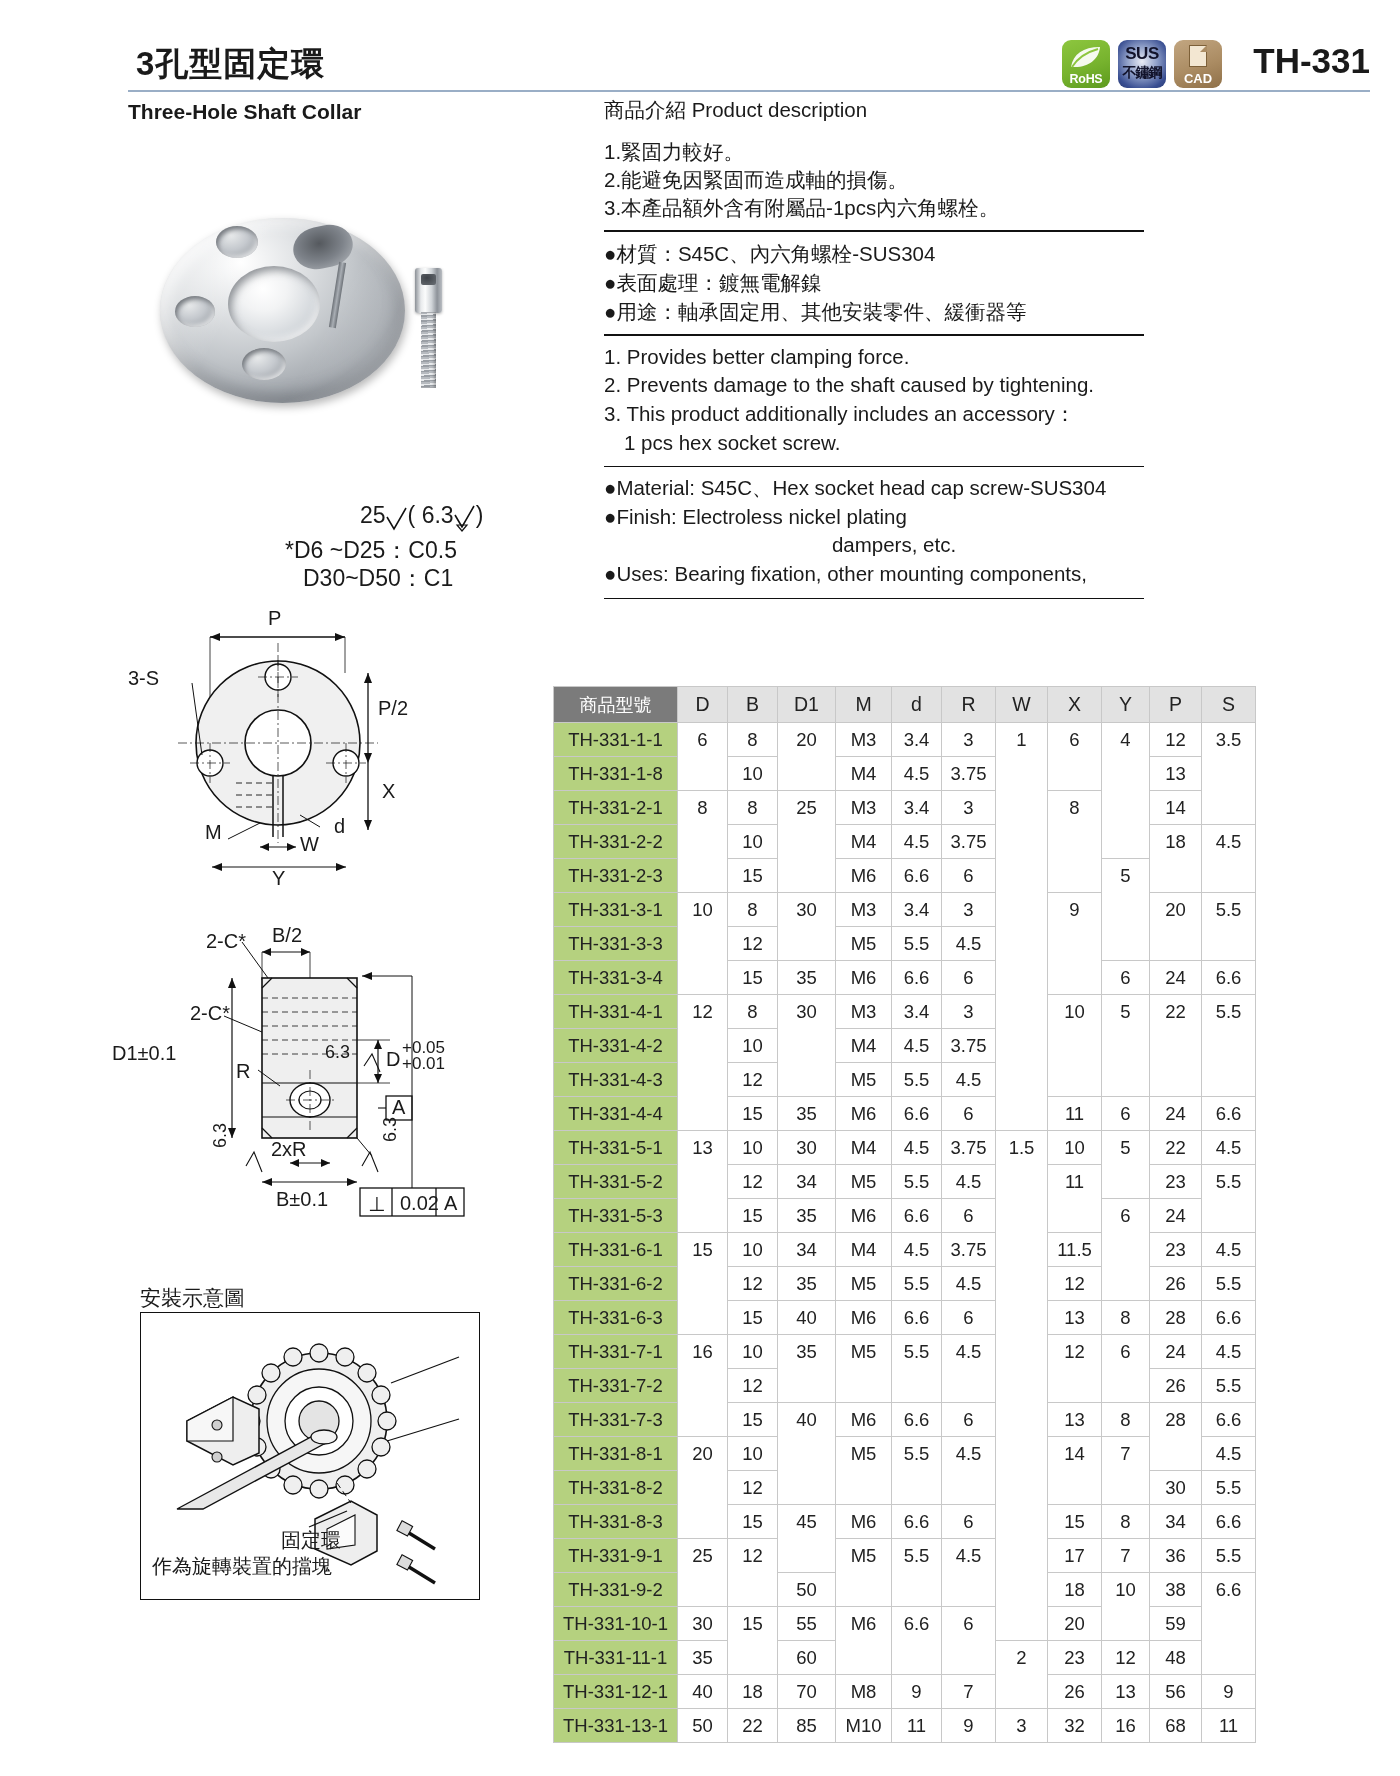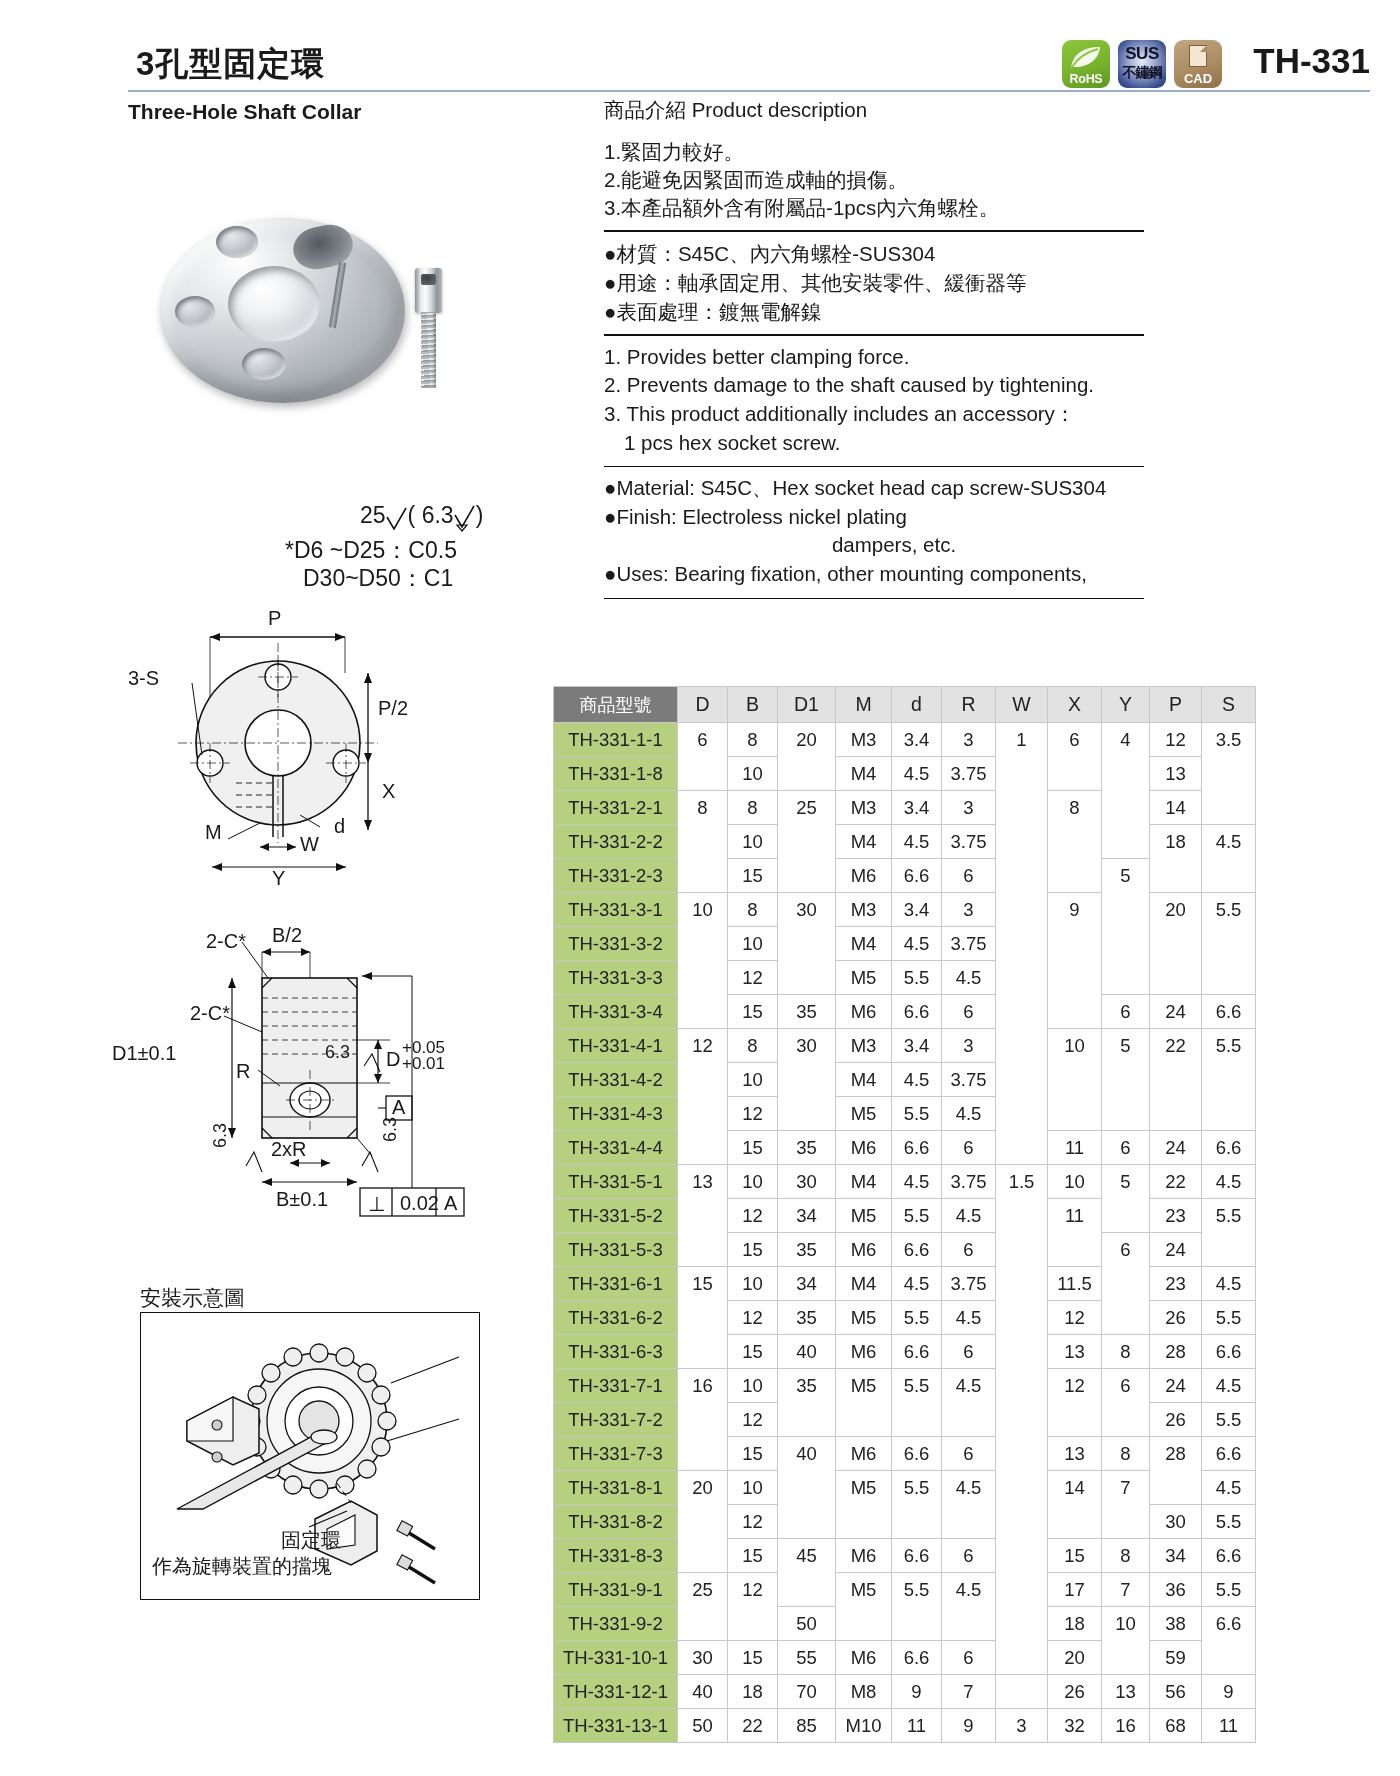--- a/index.html
+++ b/index.html
@@ -224,22 +224,22 @@
 
 <div class="desc">
   <div class="desc-head">商品介紹 Product description</div>
   <div class="desc-li">1.緊固力較好。</div>
   <div class="desc-li">2.能避免因緊固而造成軸的損傷。</div>
   <div class="desc-li">3.本產品額外含有附屬品-1pcs內六角螺栓。</div>
 
   <div class="sep"></div>
 
   <div class="bullet-li">●材質：S45C、內六角螺栓-SUS304</div>
+  <div class="bullet-li">●表面處理：鍍無電解鎳</div>
   <div class="bullet-li">●用途：軸承固定用、其他安裝零件、緩衝器等</div>
-  <div class="bullet-li">●表面處理：鍍無電解鎳</div>
 
   <div class="sep"></div>
 
   <div class="en-li">1. Provides better clamping force.</div>
   <div class="en-li">2. Prevents damage to the shaft caused by tightening.</div>
   <div class="en-li">3. This product additionally includes an accessory：</div>
   <div class="en-li en-li-indent">1 pcs hex socket screw.</div>
 
   <div class="sep"></div>
 
@@ -606,34 +606,20 @@
           <td>M3</td>
           <td>3.4</td>
           <td>3</td>
           <td style="border-top: none; border-bottom: none;"></td>
           <td style="border-bottom: none;">9</td>
           <td style="border-top: none; border-bottom: none;"></td>
           <td style="border-bottom: none;">20</td>
           <td style="border-bottom: none;">5.5</td>
         </tr>
         <tr>
-          <td class="model">TH-331-3-2</td>
-          <td style="border-top: none; border-bottom: none;"></td>
-          <td>10</td>
-          <td style="border-top: none; border-bottom: none;"></td>
-          <td>M4</td>
-          <td>4.5</td>
-          <td>3.75</td>
-          <td style="border-top: none; border-bottom: none;"></td>
-          <td style="border-top: none; border-bottom: none;"></td>
-          <td style="border-top: none; border-bottom: none;"></td>
-          <td style="border-top: none; border-bottom: none;"></td>
-          <td style="border-top: none; border-bottom: none;"></td>
-        </tr>
-        <tr>
           <td class="model">TH-331-3-3</td>
           <td style="border-top: none; border-bottom: none;"></td>
           <td>12</td>
           <td style="border-top: none;"></td>
           <td>M5</td>
           <td>5.5</td>
           <td>4.5</td>
           <td style="border-top: none; border-bottom: none;"></td>
           <td style="border-top: none; border-bottom: none;"></td>
           <td style="border-top: none;"></td>
@@ -912,20 +898,34 @@
           <td style="border-bottom: none;">15</td>
           <td>55</td>
           <td style="border-bottom: none;">M6</td>
           <td style="border-bottom: none;">6.6</td>
           <td style="border-bottom: none;">6</td>
           <td style="border-top: none;"></td>
           <td>20</td>
           <td style="border-top: none;"></td>
           <td>59</td>
           <td style="border-top: none; border-bottom: none;"></td>
+        </tr>
+        <tr>
+          <td class="model">TH-331-11-1</td>
+          <td>35</td>
+          <td style="border-top: none;"></td>
+          <td>60</td>
+          <td style="border-top: none;"></td>
+          <td style="border-top: none;"></td>
+          <td style="border-top: none;"></td>
+          <td style="border-bottom: none;">2</td>
+          <td>23</td>
+          <td>12</td>
+          <td>48</td>
+          <td style="border-top: none;"></td>
         </tr>
         <tr>
           <td class="model">TH-331-12-1</td>
           <td>40</td>
           <td>18</td>
           <td>70</td>
           <td>M8</td>
           <td>9</td>
           <td>7</td>
           <td style="border-top: none;"></td>

